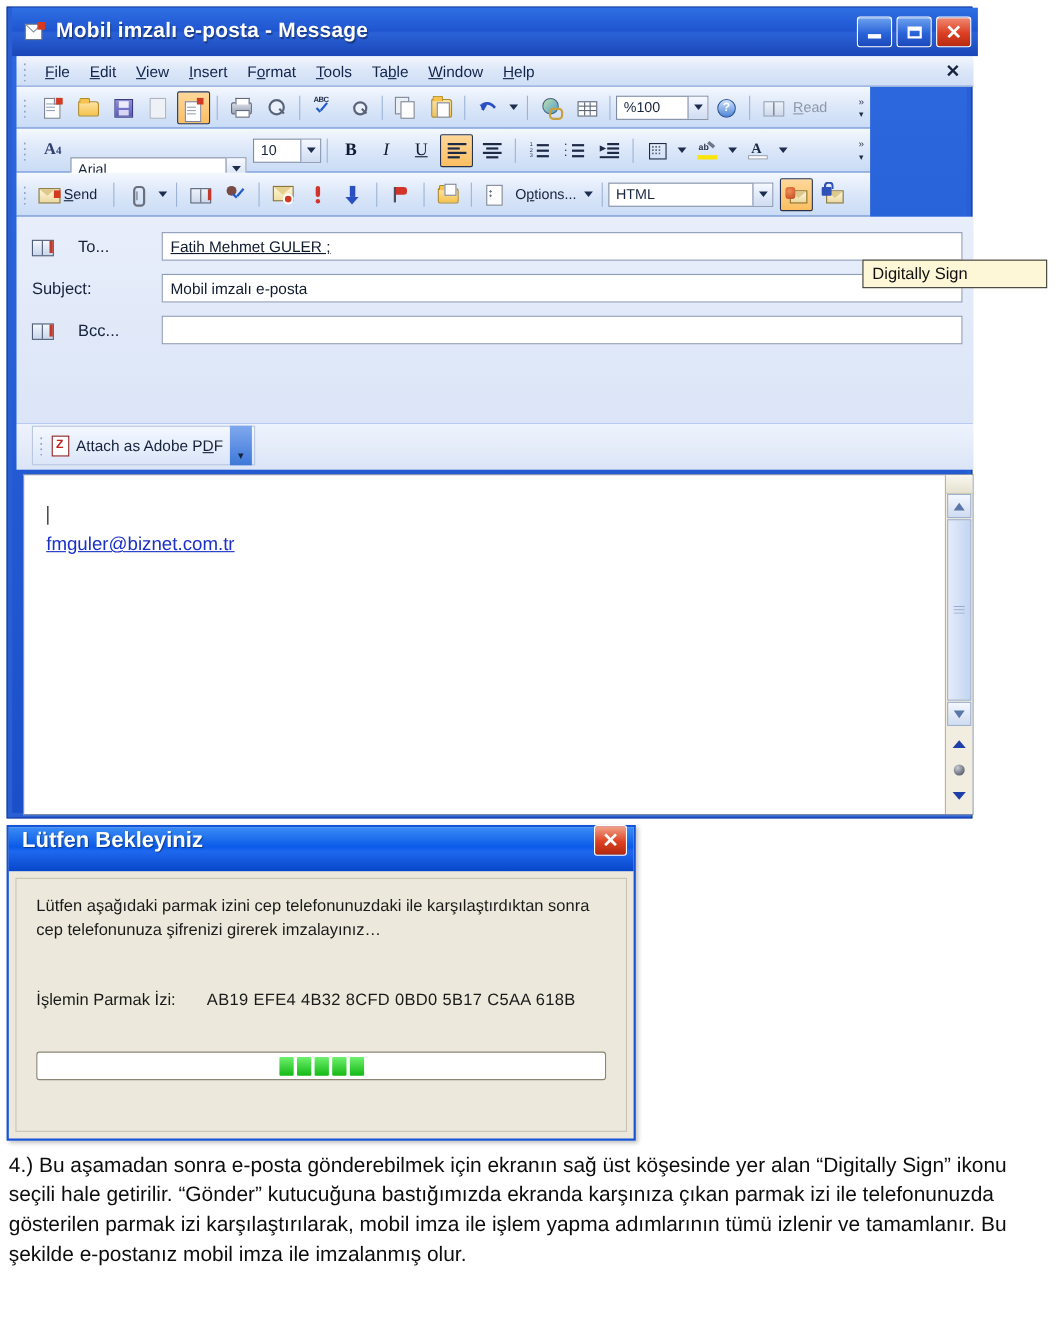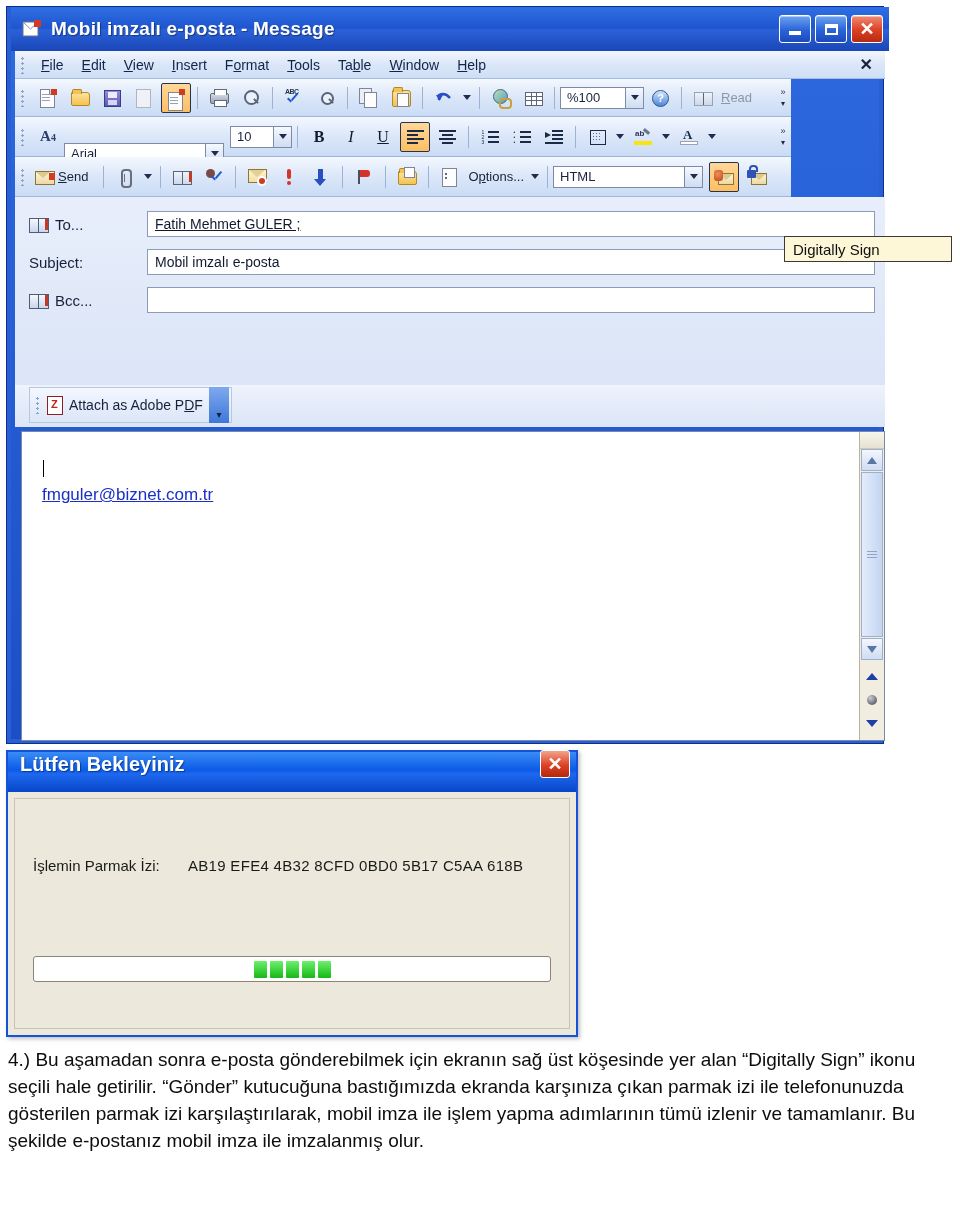--- a/index.html
+++ b/index.html
@@ -190,21 +190,21 @@
   .sendbtn{display:flex;align-items:center;height:26px;padding:0 6px 0 2px;flex:0 0 auto;}
 
   
   .hdr{
     position:absolute;left:4px;top:190px;width:870px;height:188px;
     background:linear-gradient(180deg,#e8eefb 0%,#dbe5f7 100%);
     box-sizing:border-box;padding:8px 0 0 0;
   }
   .hrow{display:flex;align-items:center;height:38px;padding:0 10px 0 14px;box-sizing:border-box;}
   .hlabel{
-    width:118px;flex:0 0 auto;display:flex;align-items:center;gap:7px;
+    width:118px;flex:0 0 auto;display:flex;align-items:center;gap:23px;
     font-size:15px;color:#16223c;
   }
   .hfield{
     flex:1 1 auto;height:26px;background:#ffffff;border:1px solid #8c9bb7;
     box-sizing:border-box;display:flex;align-items:center;padding-left:7px;
     font-size:14px;color:#101a2f;
   }
   .recip{text-decoration:underline;}
   .bookico{width:19px;height:17px;position:relative;flex:0 0 auto;}
   .bookico .bk{position:absolute;left:0;top:2px;width:18px;height:13px;background:linear-gradient(180deg,#f4f8ff,#c9d6ea);border:1px solid #4f5c75;}
@@ -751,20 +751,21 @@
 <div class="tooltip">
   <span>Digitally Sign</span>
 </div>
 
 <div id="dlg">
   <div class="dlg-title">
     <span class="t">Lütfen Bekleyiniz</span>
     <span class="dlg-close">✕</span>
   </div>
   <div class="dlg-body">
+    <div class="dlg-msg">Lütfen aşağıdaki parmak izini cep telefonunuzdaki ile karşılaştırdıktan sonra cep telefonunuza şifrenizi girerek imzalayınız…</div>
     <div class="dlg-fp">
       <span class="k">İşlemin Parmak İzi:</span>
       <span class="v">AB19 EFE4 4B32 8CFD 0BD0 5B17 C5AA 618B</span>
     </div>
     <div class="progress">
       <span class="pblk"></span>
       <span class="pblk"></span>
       <span class="pblk"></span>
       <span class="pblk"></span>
       <span class="pblk"></span>

